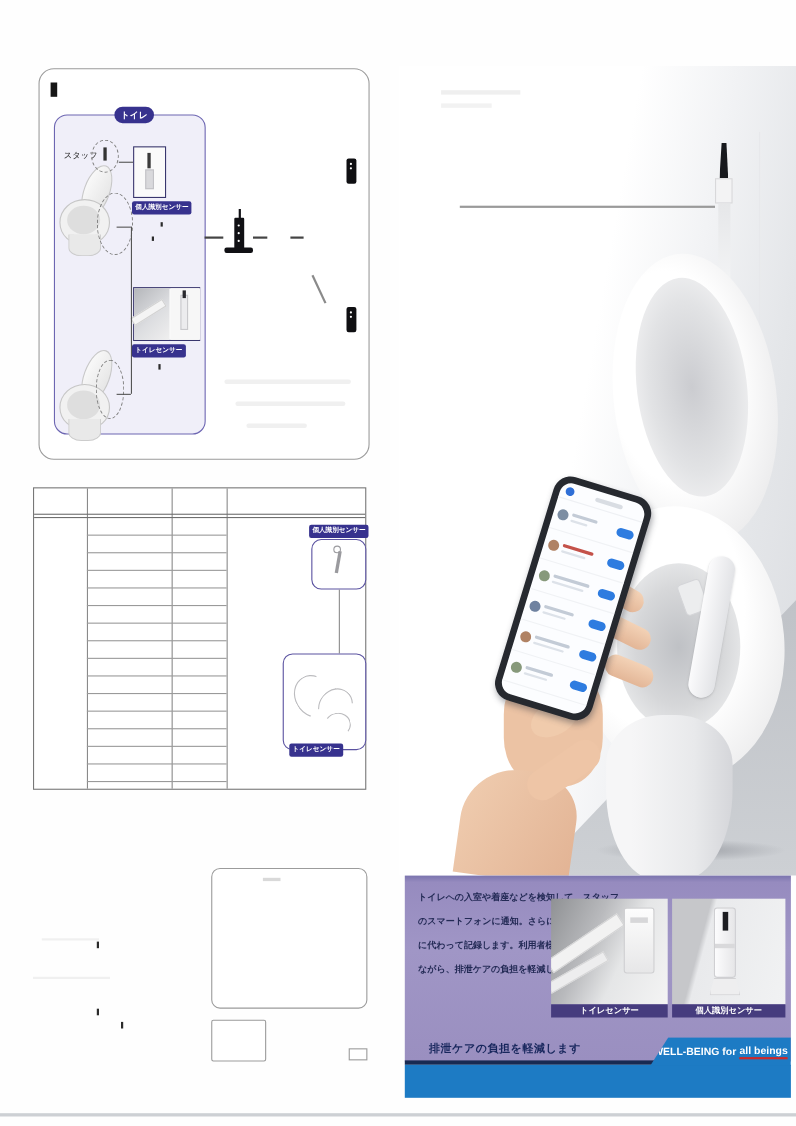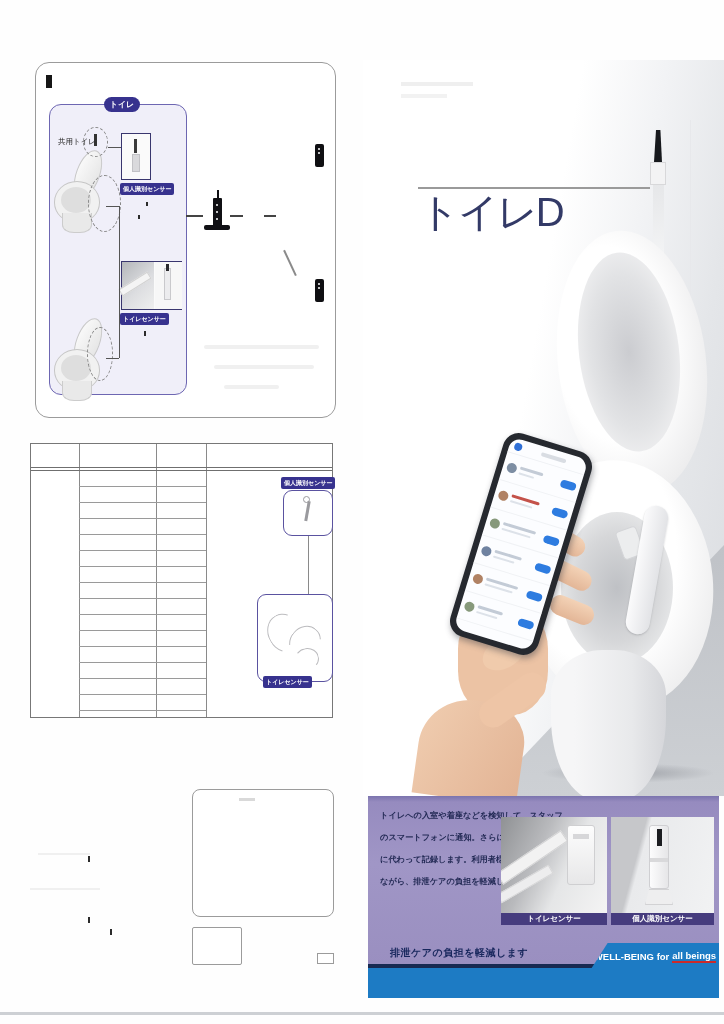--- a/index.html
+++ b/index.html
@@ -157,21 +157,21 @@
 </head>
 <body>
 
 <div class="page">
 
   <div class="abs diagram-card">
     <div class="abs corner-mark"></div>
 
     <div class="abs zone-box"></div>
     <div class="abs zone-pill">トイレ</div>
-    <div class="abs shared-label">共用トイレ</div>
+    <div class="abs shared-label">スタッフ</div>
 
     <div class="abs mini-toilet" style="left:18px;top:88px;">
       <div class="mt-lid"></div>
       <div class="mt-bowl"></div>
       <div class="mt-inner"></div>
       <div class="mt-base"></div>
     </div>
 
     <div class="abs mini-toilet" style="left:18px;top:256px;">
       <div class="mt-lid"></div>
@@ -301,21 +301,20 @@
 
       <div class="abs lid-outer"></div>
       <div class="abs lid-inner"></div>
       <div class="abs seat"></div>
       <div class="abs bowl"></div>
       <div class="abs base"></div>
       <div class="abs side-bracket"></div>
       <div class="abs side-sensor"></div>
 
       <div class="abs title-rule"></div>
-      <div class="abs brochure-title">トイレD</div>
 
       <div class="abs palm"></div>
       <div class="abs forearm"></div>
       <div class="abs phone">
         <div class="screen">
           <div class="ph-head">
             <span class="ph-cam"></span>
             <span class="ph-title-bar"></span>
           </div>
           <div>

